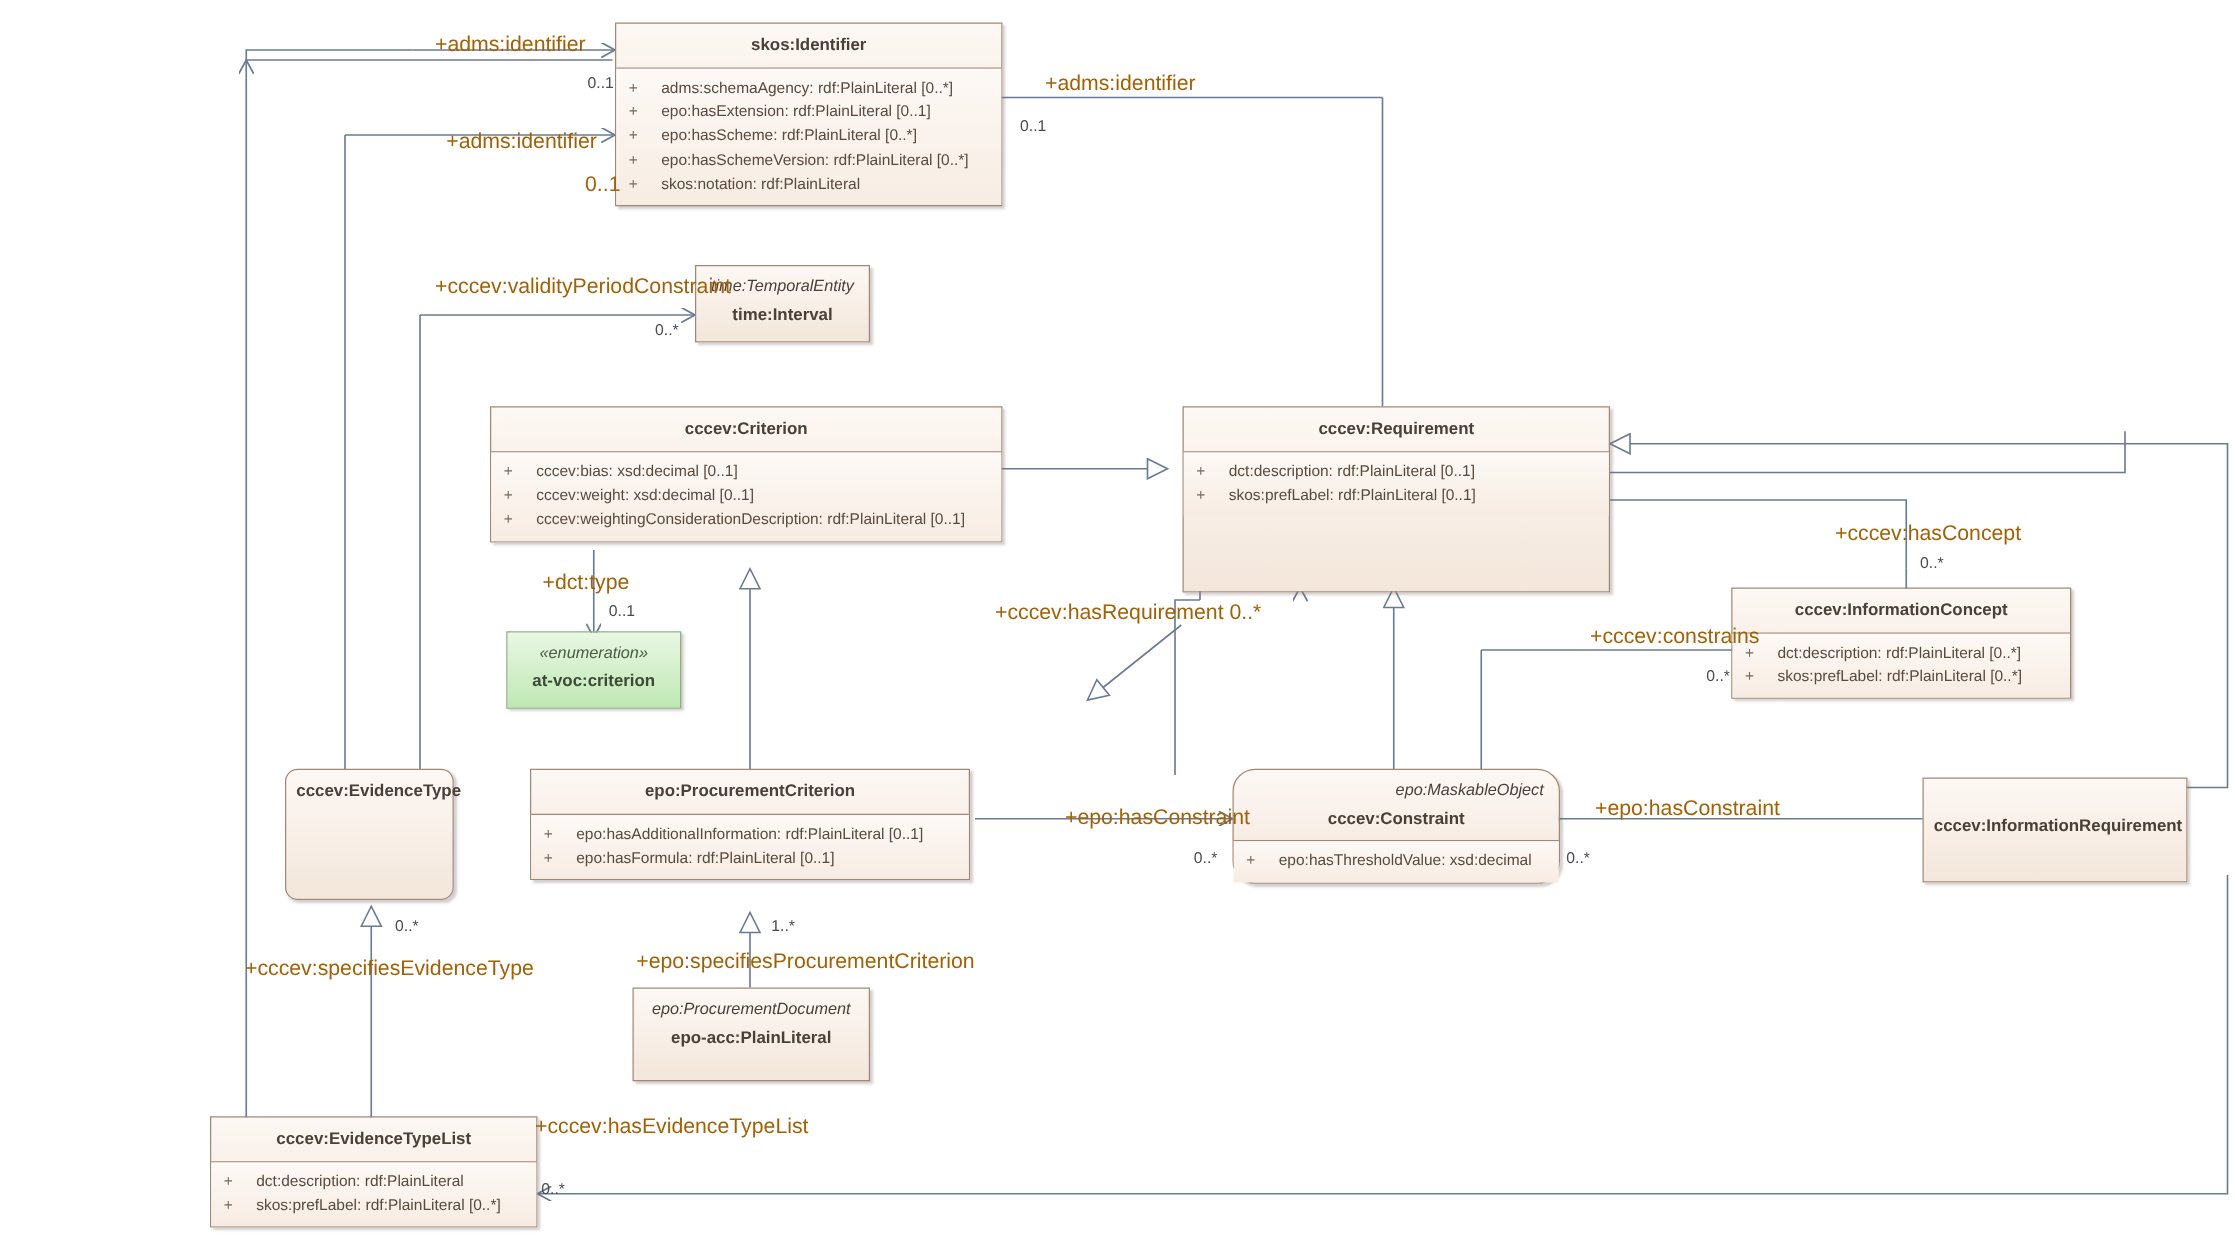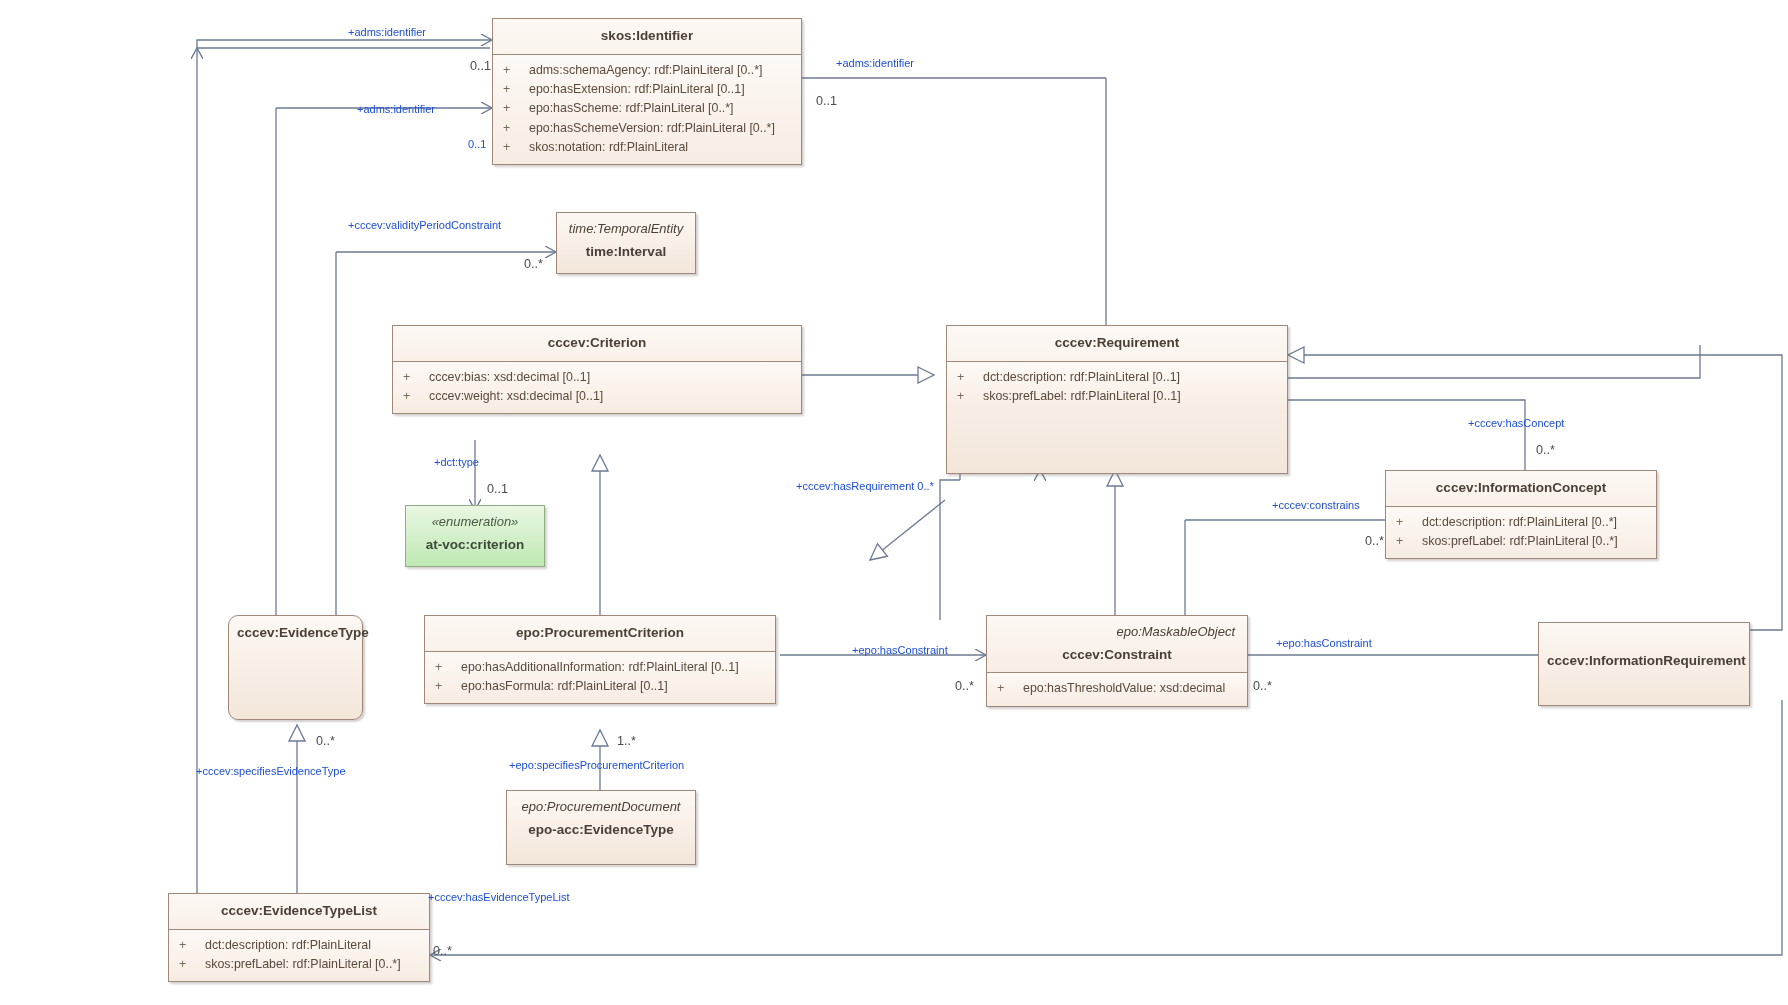--- a/index.html
+++ b/index.html
@@ -55,22 +55,22 @@
   .cls.enum{
     border:1px solid #8fae86;
     background:linear-gradient(to bottom,#e9f7e3 0%,#bfe8b3 100%);
   }
   .cls.enum .hdr{color:#3d4a38;}
   .cls.enum .stereo{color:#4a5a44;}
 
   
   .lbl{
     position:absolute;
-    font-size:11px;
-    color:#1d4ed8;
+    font-size:17px;
+    color:#a16207;
     white-space:nowrap;
     line-height:1;
   }
   .lbl.mult{color:#4a4a52;font-size:12.6px;}
 </style>
 </head>
 <body>
 
 <div id="canvas">
 
@@ -156,20 +156,21 @@
       <span class="stereo ctr">time:TemporalEntity</span>
       <span>time:Interval</span>
     </div>
   </div>
 
   <div class="cls sect" style="left:392px;top:325px;width:410px;">
     <div class="hdr">cccev:Criterion</div>
     <div class="attrs">
       <div class="row"><span class="plus">+</span><span>cccev:bias: xsd:decimal [0..1]</span></div>
       <div class="row"><span class="plus">+</span><span>cccev:weight: xsd:decimal [0..1]</span></div>
+      <div class="row"><span class="plus">+</span><span>cccev:weightingConsiderationDescription: rdf:PlainLiteral [0..1]</span></div>
     </div>
   </div>
 
   <div class="cls sect" style="left:946px;top:325px;width:342px;height:149px;">
     <div class="hdr">cccev:Requirement</div>
     <div class="attrs">
       <div class="row"><span class="plus">+</span><span>dct:description: rdf:PlainLiteral [0..1]</span></div>
       <div class="row"><span class="plus">+</span><span>skos:prefLabel: rdf:PlainLiteral [0..1]</span></div>
     </div>
   </div>
@@ -194,38 +195,38 @@
   </div>
 
   <div class="cls sect" style="left:424px;top:615px;width:352px;">
     <div class="hdr">epo:ProcurementCriterion</div>
     <div class="attrs">
       <div class="row"><span class="plus">+</span><span>epo:hasAdditionalInformation: rdf:PlainLiteral [0..1]</span></div>
       <div class="row"><span class="plus">+</span><span>epo:hasFormula: rdf:PlainLiteral [0..1]</span></div>
     </div>
   </div>
 
-  <div class="cls sect" style="left:986px;top:615px;width:262px;">
+  <div class="cls sect" style="left:986px;top:615px;width:262px;border-radius:18px;">
     <div class="hdr">
       <span class="stereo">epo:MaskableObject</span>
       <span>cccev:Constraint</span>
     </div>
     <div class="attrs">
       <div class="row"><span class="plus">+</span><span>epo:hasThresholdValue: xsd:decimal</span></div>
     </div>
   </div>
 
   <div class="cls" style="left:1538px;top:622px;width:212px;height:84px;">
     <div class="hdr" style="padding-top:28px;">cccev:InformationRequirement</div>
   </div>
 
   <div class="cls" style="left:506px;top:790px;width:190px;height:75px;">
     <div class="hdr">
       <span class="stereo ctr">epo:ProcurementDocument</span>
-      <span>epo-acc:EvidenceType</span>
+      <span>epo-acc:PlainLiteral</span>
     </div>
   </div>
 
   <div class="cls sect" style="left:168px;top:893px;width:262px;">
     <div class="hdr">cccev:EvidenceTypeList</div>
     <div class="attrs">
       <div class="row"><span class="plus">+</span><span>dct:description: rdf:PlainLiteral</span></div>
       <div class="row"><span class="plus">+</span><span>skos:prefLabel: rdf:PlainLiteral [0..*]</span></div>
     </div>
   </div>

